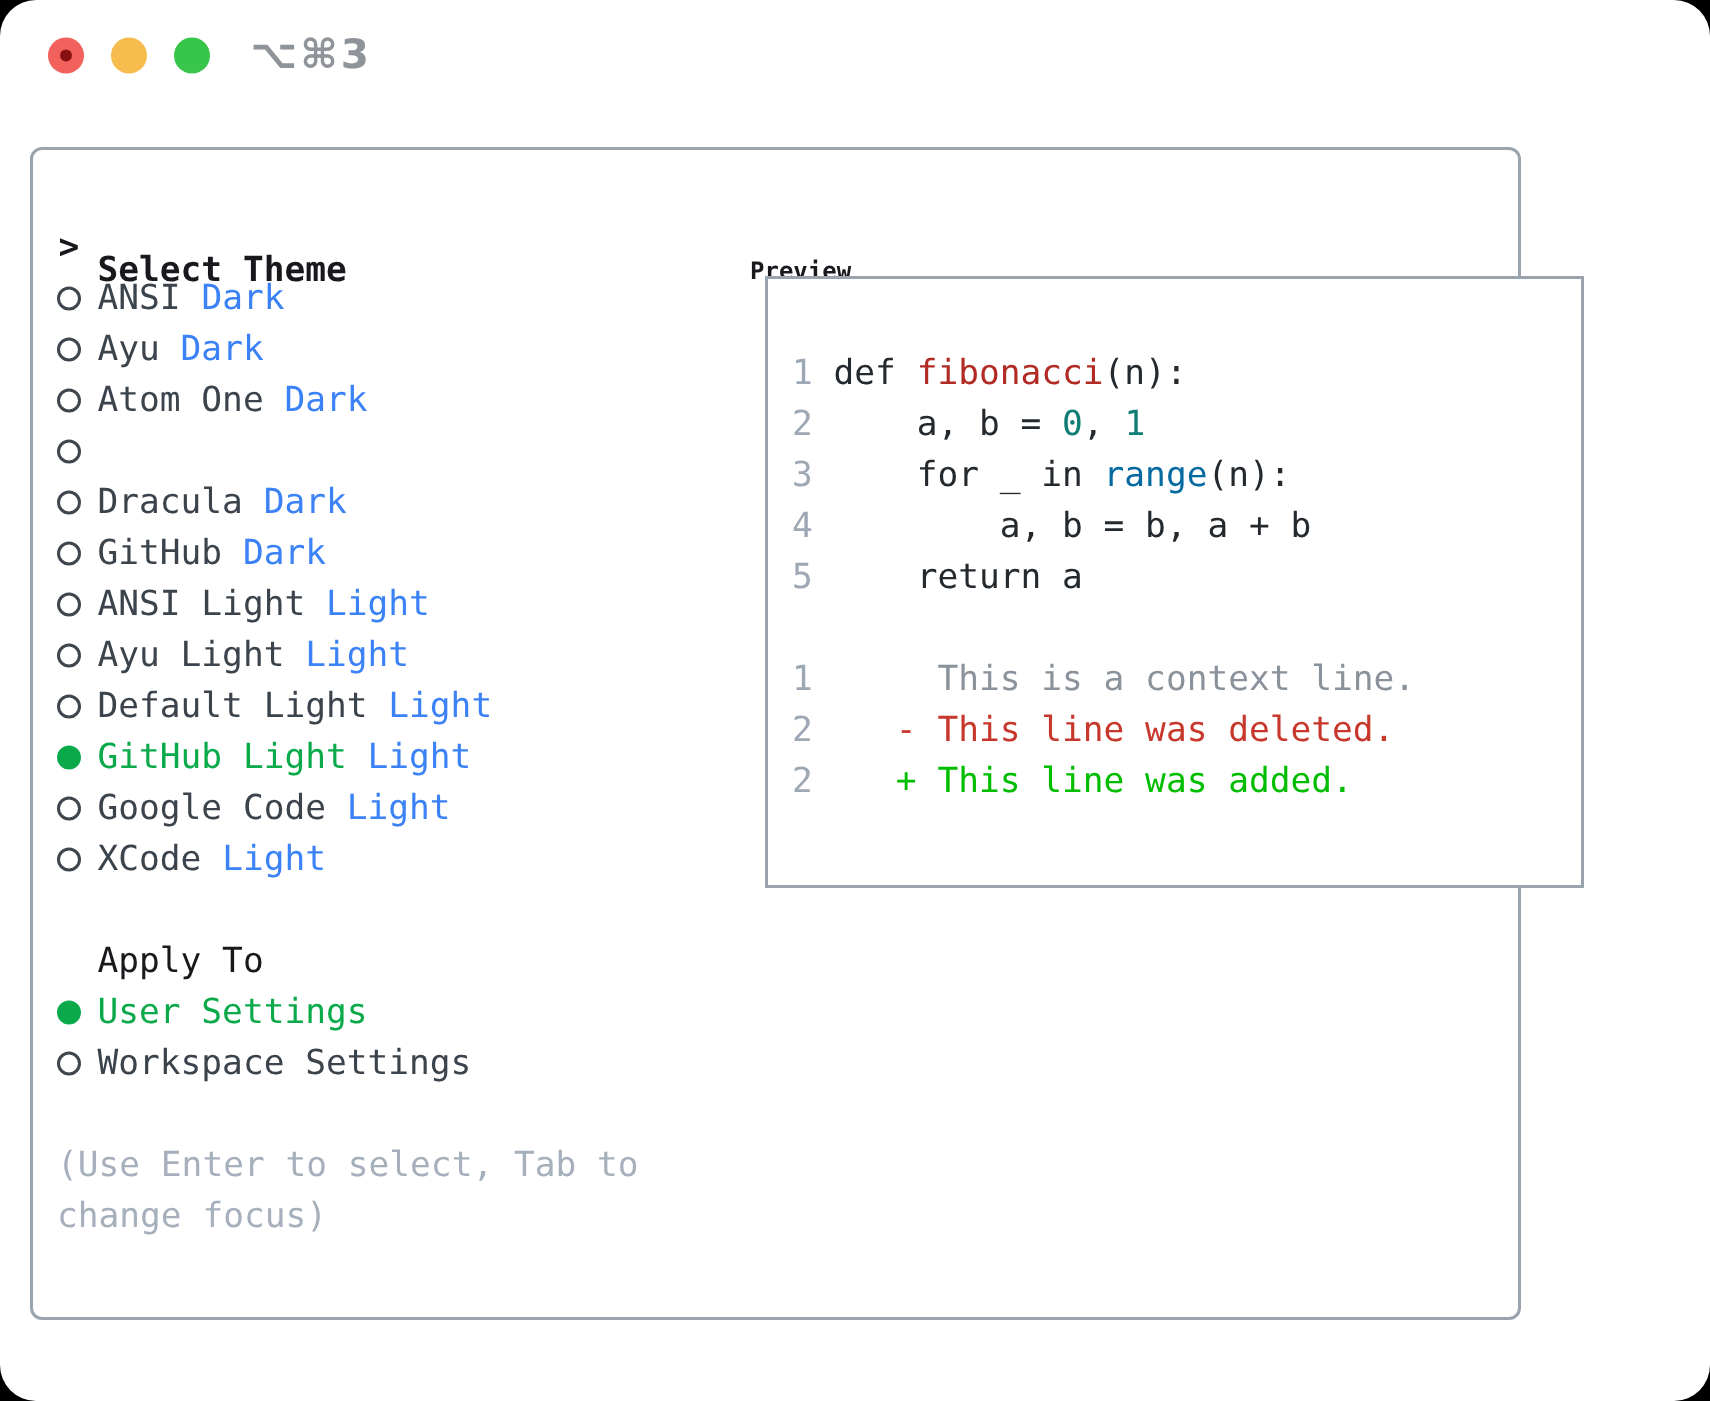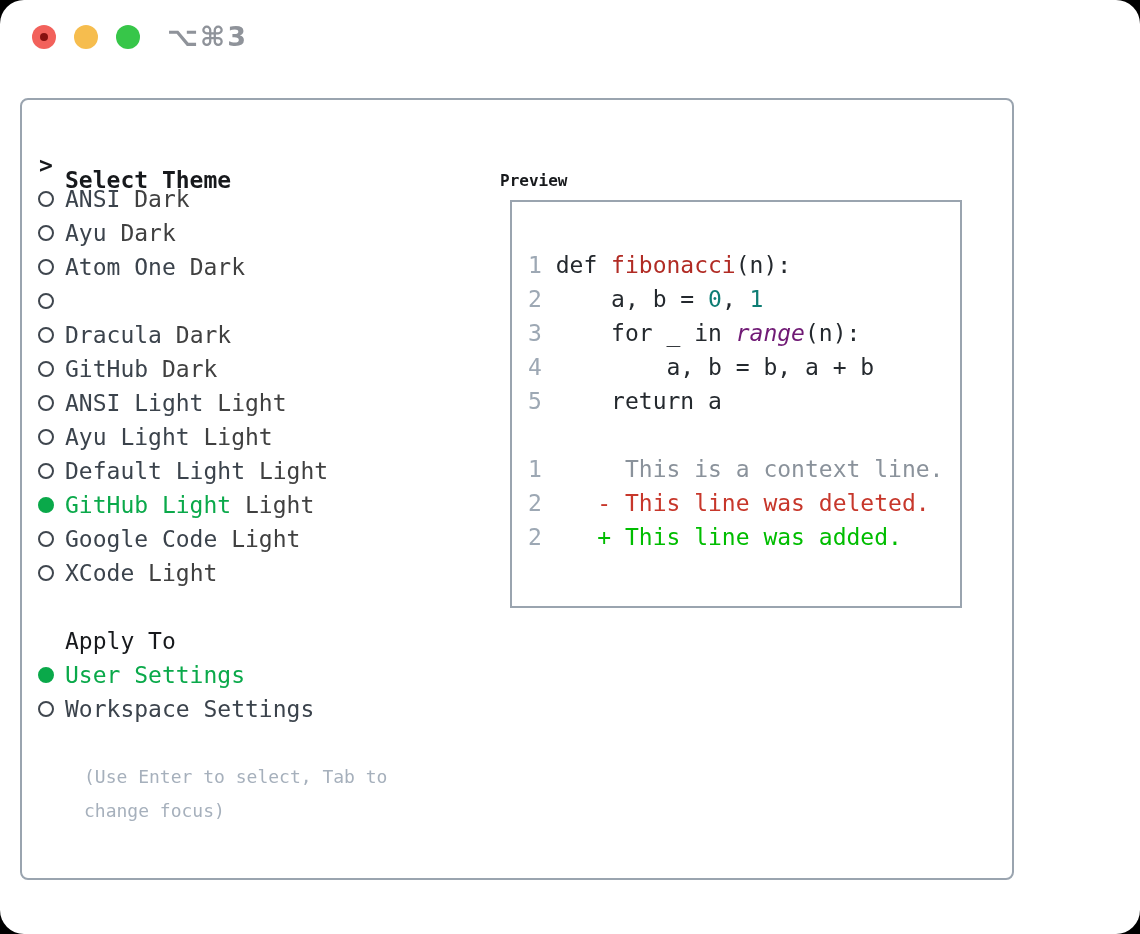--- a/index.html
+++ b/index.html
@@ -30,38 +30,38 @@
   .gap-row{height:34px;}
   .marker{flex:0 0 auto;width:16px;height:16px;margin-right:11px;box-sizing:border-box;}
   .radio{border:2px solid #3f464e;border-radius:50%;}
   .row.selected .radio{background:#0aa94a;border-color:#0aa94a;}
   .prompt-char{flex:0 0 auto;width:16px;margin-right:11px;text-align:center;
     font-weight:bold;color:#17191c;font-size:23px;}
   .hdr{font-weight:bold;color:#17191c;white-space:pre;margin-top:30px;}
   .itext{white-space:pre;}
   .iname{color:#3b434c;}
   .row.selected .iname{color:#0aa94a;}
-  .ivariant{color:#404040;}
+  .ivariant{color:#3b82f6;}
   .apply-hdr{color:#17191c;white-space:pre;}
   .hint{
-    margin-top:0;font-size:18px;line-height:34px;color:#a6b0bc;white-space:pre-line;margin-left:46px;
+    margin-top:0;font-size:23px;line-height:34px;color:#a6b0bc;white-space:pre-line;
   }
   
   .preview-hdr-row{position:absolute;left:478px;top:48px;height:34px;display:flex;align-items:center;}
   .preview-box{
-    position:absolute;left:488px;top:100px;width:452px;height:408px;
+    position:absolute;left:488px;top:84px;width:546px;height:408px;
     border:2px solid #9aa4af;background:#fff;box-sizing:border-box;
   }
   .plines{position:absolute;left:16px;top:46px;}
   .pline{height:34px;line-height:34px;font-size:23px;white-space:pre;}
   .tok-ln{color:#9da8b4;}
   .tok-code{color:#24292e;}
   .tok-func{color:#b12b24;}
   .tok-num{color:#0e7d74;}
-  .tok-builtin{color:#701a75;font-style:italic;}
+  .tok-builtin{color:#0369a1;}
   .tok-ctx{color:#8a929b;}
   .tok-del{color:#c7372b;}
   .tok-add{color:#00bd00;text-align:right;}
 </style>
 </head>
 <body>
 
 <div class="screen">
 
   <span class="tl tl-red"></span>

